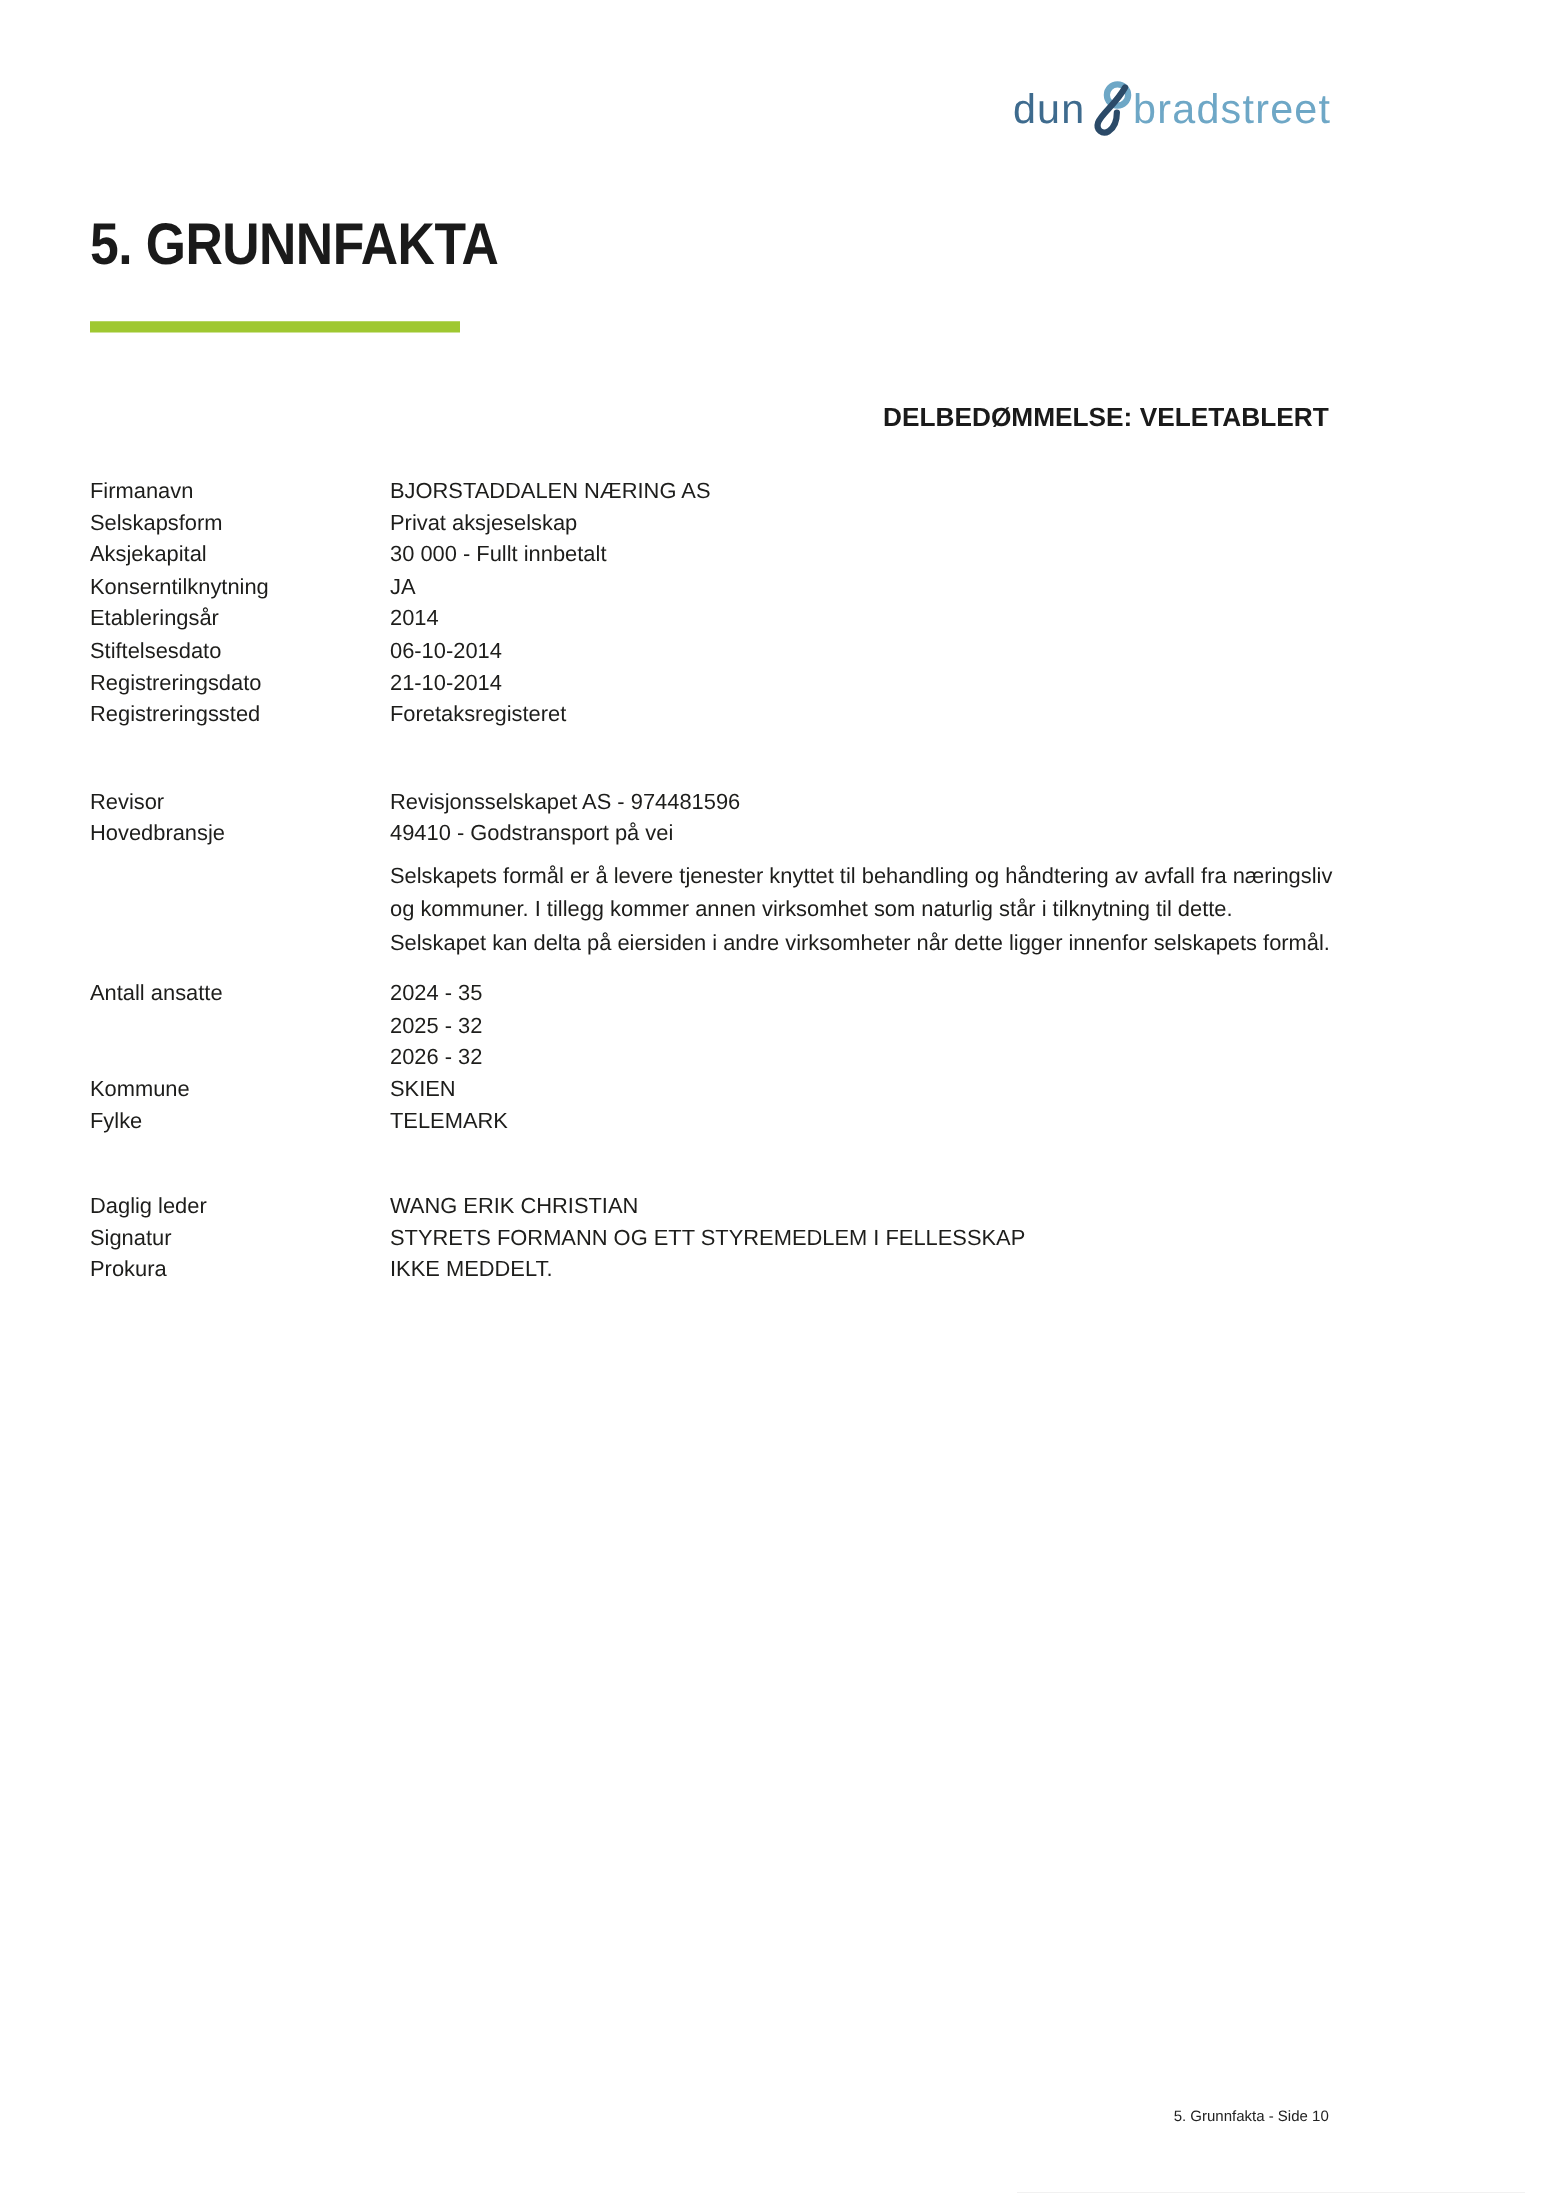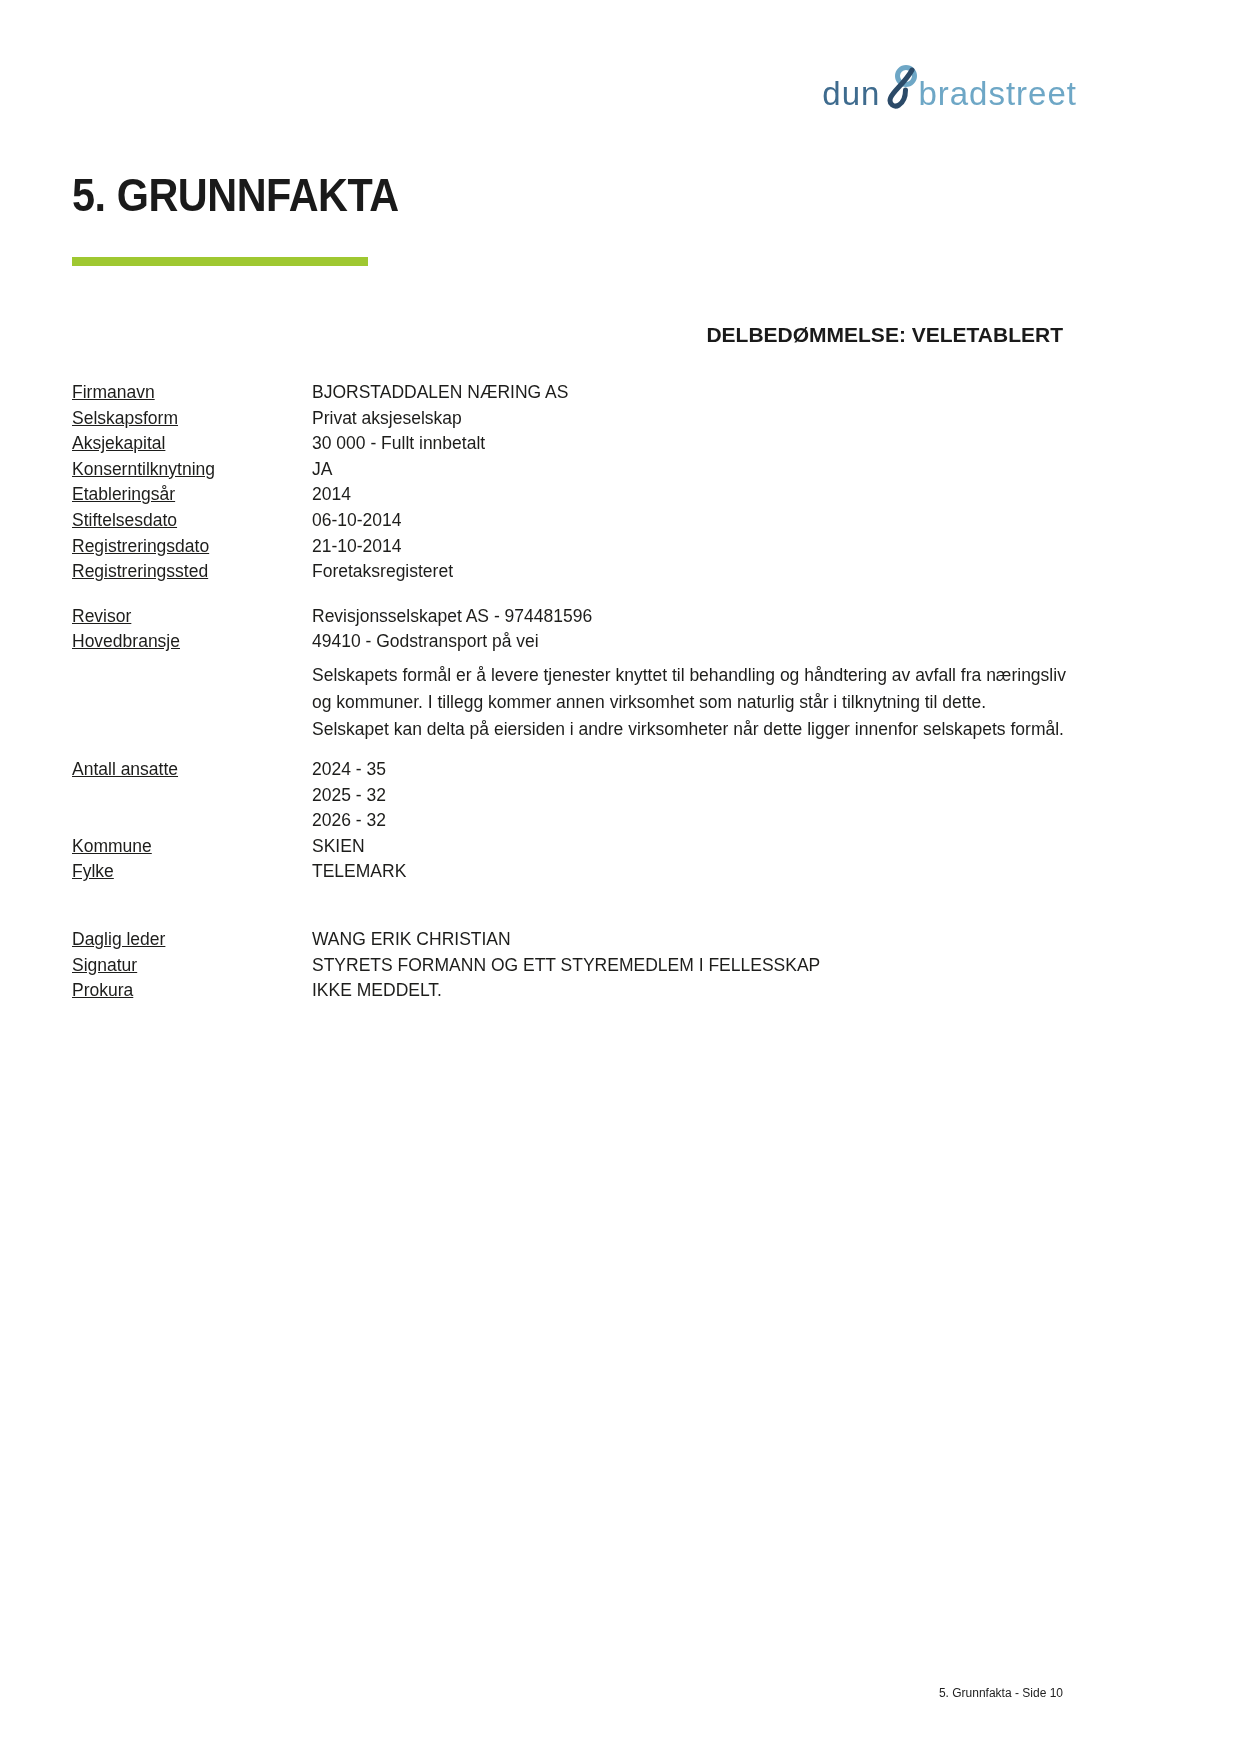--- a/index.html
+++ b/index.html
@@ -11,23 +11,23 @@
     background: #ffffff;
     font-family: "Liberation Sans", "DejaVu Sans", sans-serif;
     color: var(--text-color, #1d1d1b);
     overflow: hidden;
   }
 
   
   .logo {
     position: absolute;
     top: 70px;
-    right: 164px;
+    right: 176px;
     display: flex;
-    align-items: flex-end;
+    align-items: flex-start;
     user-select: none;
   }
   .logo .logo-word1 {
     font-size: 33px;
     line-height: 1;
     color: var(--logo-blue, #3e6b8e);
     letter-spacing: 1px;
   }
   .logo .logo-amp-svg { margin: -6px -1px 0 3px; display: block; }
   .logo .logo-word2 {
@@ -73,24 +73,24 @@
 
   
   .facts {
     position: absolute;
     left: 72px;
     top: 380px;
     width: 1000px;
     font-size: 17.5px;
   }
   .frow { display: flex; line-height: 25.6px; }
-  .frow .lbl { flex: 0 0 240px; width: 240px; text-decoration: underline; }
+  .frow .lbl { flex: 0 0 240px; width: 240px; }
   .frow .val { flex: 1 1 auto; }
   .group-gap-sm { }
-  .group-gap-md { margin-top: 19px; }
+  .group-gap-md { margin-top: 44px; }
   .group-gap-lg { margin-top: 42px; }
   .purpose {
     margin: 7px 0 14px 240px;
     width: 755px;
     line-height: 27px;
   }
   .emp-values .emp-line { line-height: 25.6px; }
 
   
   .page-footer {

